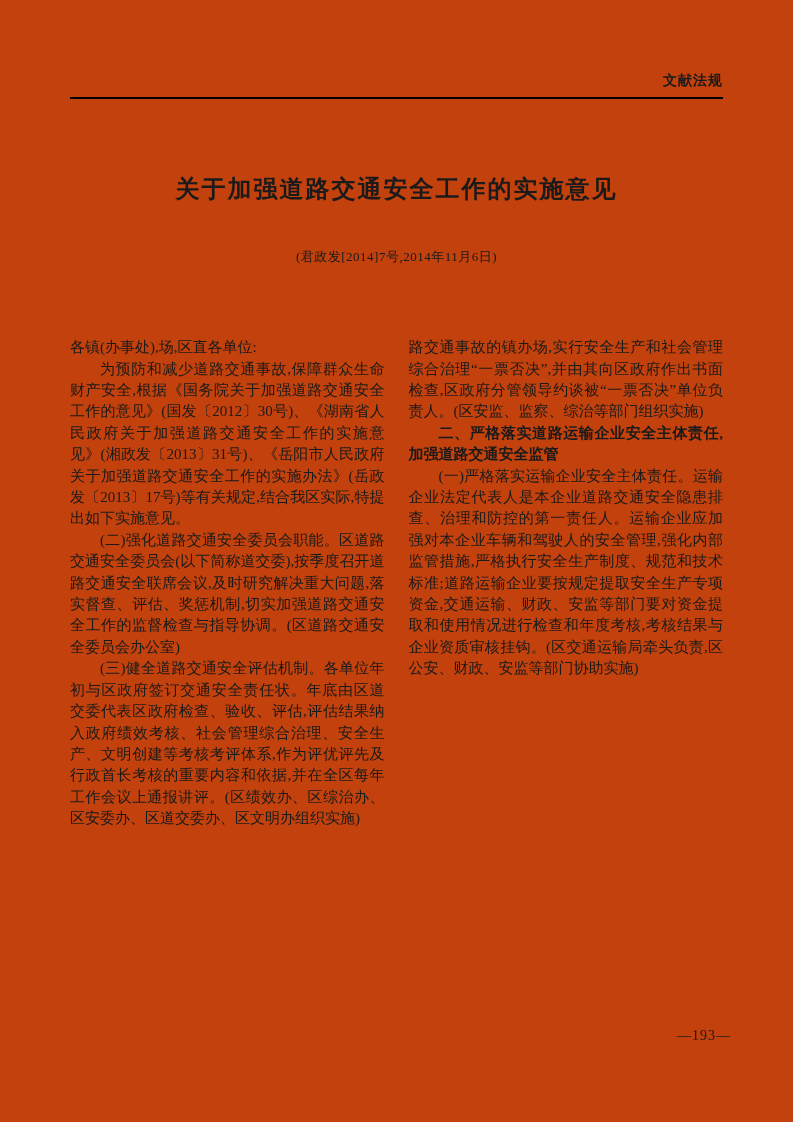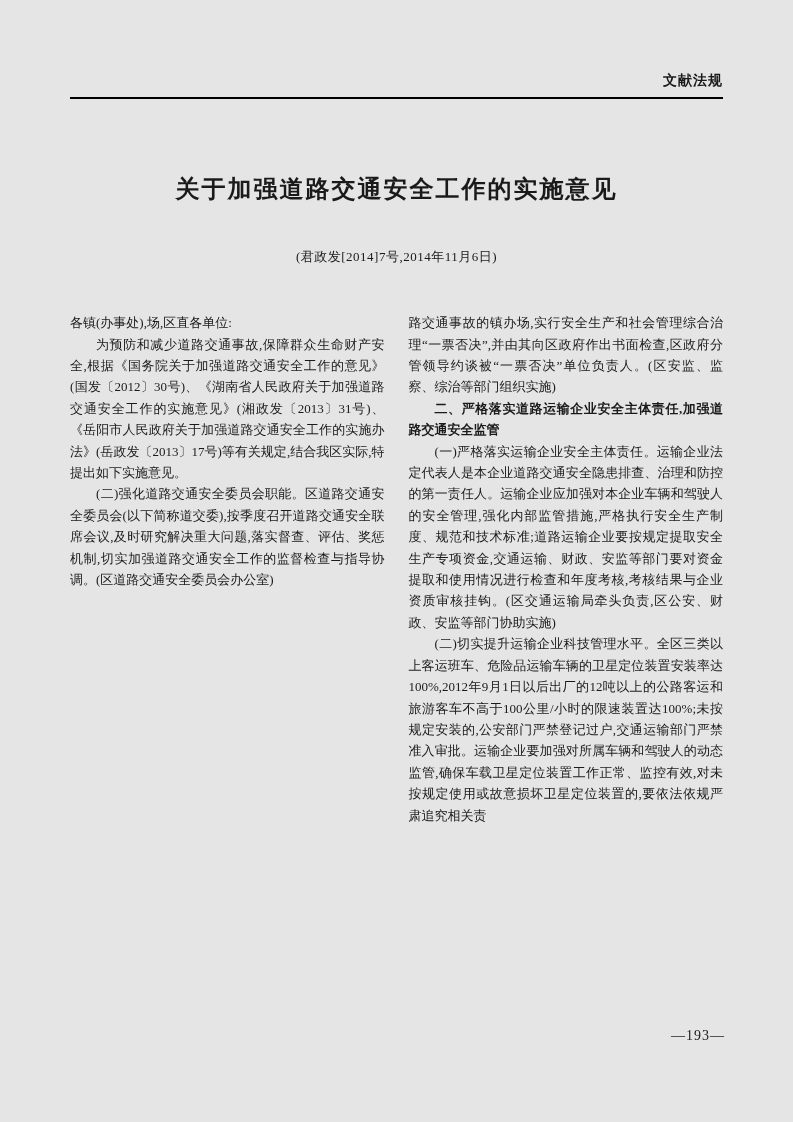--- a/index.html
+++ b/index.html
@@ -5,21 +5,21 @@
   html, body {
     margin: 0;
     padding: 0;
     background: #ffffff;
   }
   .page {
     position: relative;
     width: 793px;
     height: 1122px;
     margin: 0 auto;
-    background: #e5e5e5;
+    background: #c2410c;
     box-sizing: border-box;
     font-family: "Liberation Serif", "DejaVu Serif", serif;
     color: #1a1a1a;
     overflow: hidden;
   }
   .inner {
     margin: 0 70px;
     padding-top: 72px;
   }
   .header-bar {
@@ -46,37 +46,38 @@
     letter-spacing: 0.5px;
   }
   .columns {
     display: flex;
     gap: 24px;
     margin-top: 46px;
   }
   .column {
     flex: 1 1 0;
     min-width: 0;
-    font-size: 13px;
+    font-size: 15px;
     line-height: 21.4px;
     text-align: justify;
+    margin-top: 25px;
   }
   .para {
     margin: 0;
     text-indent: 2em;
     text-align: justify;
     word-break: break-all;
   }
   .para.salutation { text-indent: 0; }
   .para.continuation { text-indent: 0; }
   .para.heading { font-weight: bold; }
   .footer {
     position: absolute;
     top: 1028px;
-    right: 68px;
+    right: 62px;
     font-size: 14px;
     letter-spacing: 1px;
   }
 </style>
 </head>
 <body>
 
 <div class="page">
   <div class="inner">
 
@@ -86,26 +87,26 @@
 
     <h1 class="doc-title">关于加强道路交通安全工作的实施意见</h1>
 
     <div class="doc-number">(君政发[2014]7号,2014年11月6日)</div>
 
     <div class="columns">
       <div class="column">
           <p class="para salutation">各镇(办事处),场,区直各单位:</p>
           <p class="para body">为预防和减少道路交通事故,保障群众生命财产安全,根据《国务院关于加强道路交通安全工作的意见》(国发〔2012〕30号)、《湖南省人民政府关于加强道路交通安全工作的实施意见》(湘政发〔2013〕31号)、《岳阳市人民政府关于加强道路交通安全工作的实施办法》(岳政发〔2013〕17号)等有关规定,结合我区实际,特提出如下实施意见。</p>
           <p class="para body">(二)强化道路交通安全委员会职能。区道路交通安全委员会(以下简称道交委),按季度召开道路交通安全联席会议,及时研究解决重大问题,落实督查、评估、奖惩机制,切实加强道路交通安全工作的监督检查与指导协调。(区道路交通安全委员会办公室)</p>
+          <p class="para body">(三)健全道路交通安全评估机制。各单位年初与区政府签订交通安全责任状。年底由区道交委代表区政府检查、验收、评估,评估结果纳入政府绩效考核、社会管理综合治理、安全生产、文明创建等考核考评体系,作为评优评先及行政首长考核的重要内容和依据,并在全区每年工作会议上通报讲评。(区绩效办、区综治办、区安委办、区道交委办、区文明办组织实施)</p>
         </div>
       <div class="column">
           <p class="para continuation">路交通事故的镇办场,实行安全生产和社会管理综合治理“一票否决”,并由其向区政府作出书面检查,区政府分管领导约谈被“一票否决”单位负责人。(区安监、监察、综治等部门组织实施)</p>
           <p class="para heading">二、严格落实道路运输企业安全主体责任,加强道路交通安全监管</p>
           <p class="para body">(一)严格落实运输企业安全主体责任。运输企业法定代表人是本企业道路交通安全隐患排查、治理和防控的第一责任人。运输企业应加强对本企业车辆和驾驶人的安全管理,强化内部监管措施,严格执行安全生产制度、规范和技术标准;道路运输企业要按规定提取安全生产专项资金,交通运输、财政、安监等部门要对资金提取和使用情况进行检查和年度考核,考核结果与企业资质审核挂钩。(区交通运输局牵头负责,区公安、财政、安监等部门协助实施)</p>
-          <p class="para body">(二)切实提升运输企业科技管理水平。全区三类以上客运班车、危险品运输车辆的卫星定位装置安装率达100%,2012年9月1日以后出厂的12吨以上的公路客运和旅游客车不高于100公里/小时的限速装置达100%;未按规定安装的,公安部门严禁登记过户,交通运输部门严禁准入审批。运输企业要加强对所属车辆和驾驶人的动态监管,确保车载卫星定位装置工作正常、监控有效,对未按规定使用或故意损坏卫星定位装置的,要依法依规严肃追究相关责</p>
         </div>
     </div>
 
   </div>
 
   <div class="footer">
     <span>—193—</span>
   </div>
 </div>
 

